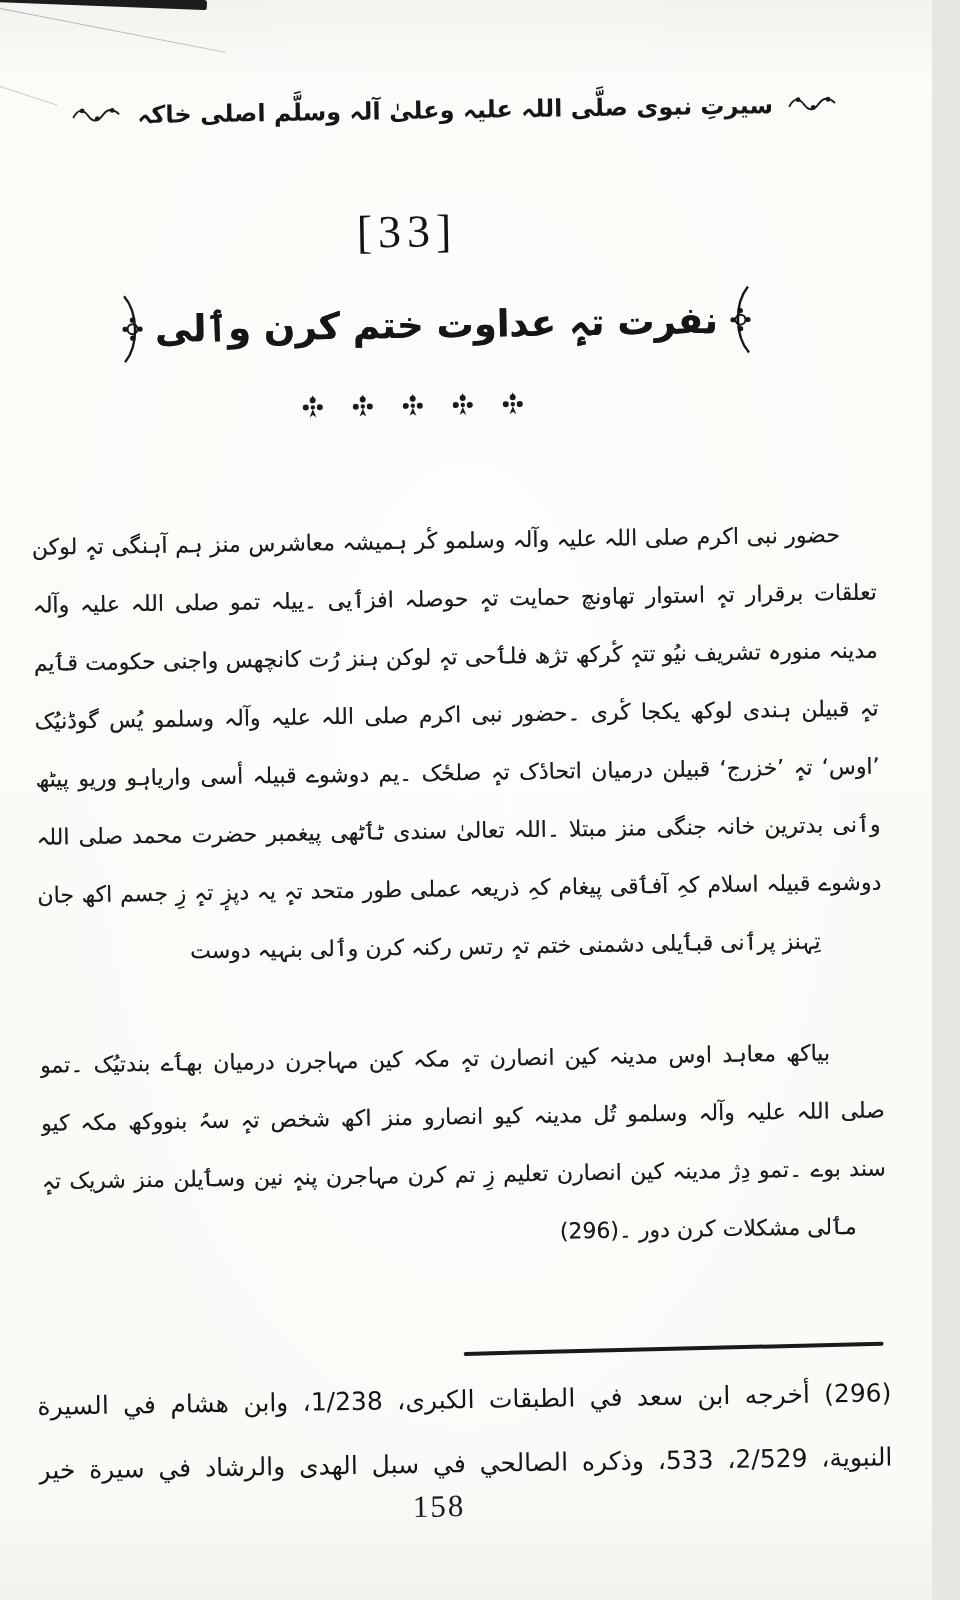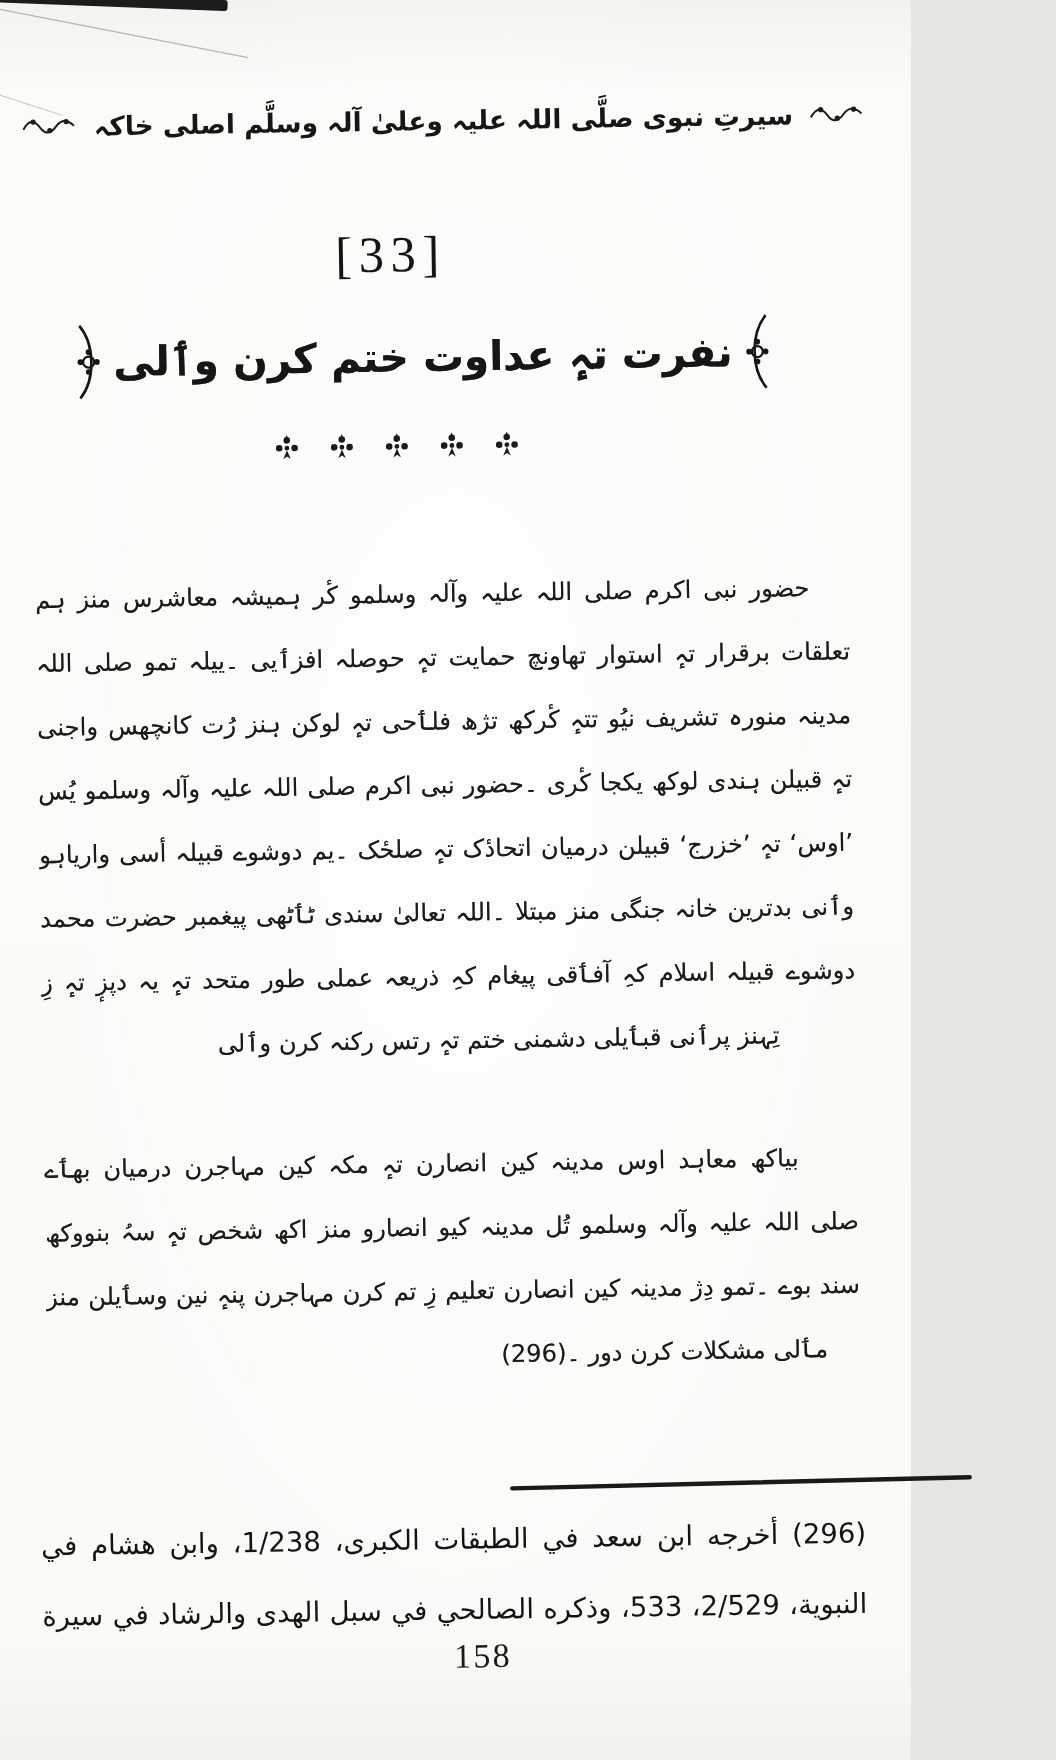--- a/index.html
+++ b/index.html
@@ -2,21 +2,21 @@
 <html><head>
 <meta charset="utf-8">
 <style>
   html,body{margin:0;padding:0;}
   body{
     width:960px;height:1600px;overflow:hidden;
     background:#e8e6e1;
     font-family:"DejaVu Sans",sans-serif;
   }
   .page{
-    position:relative;width:828px;height:1600px;
+    position:relative;width:932px;height:1600px;
     background:
       radial-gradient(ellipse at 50% 45%, rgba(255,255,255,.55), rgba(0,0,0,0) 70%),
       linear-gradient(180deg,#f3f2ee 0%,#fcfbf8 5%,#fbfaf7 93%,#f2f1ed 100%);
     color:#161616;
   }
   .content{
     position:absolute;inset:0;
     transform:rotate(-0.9deg);
     transform-origin:50% 50%;
   }

